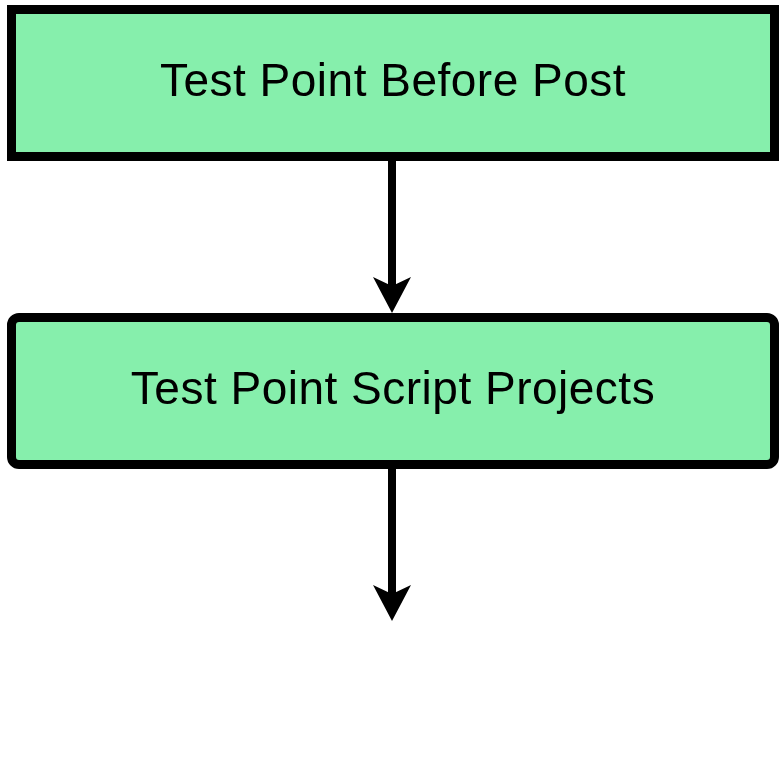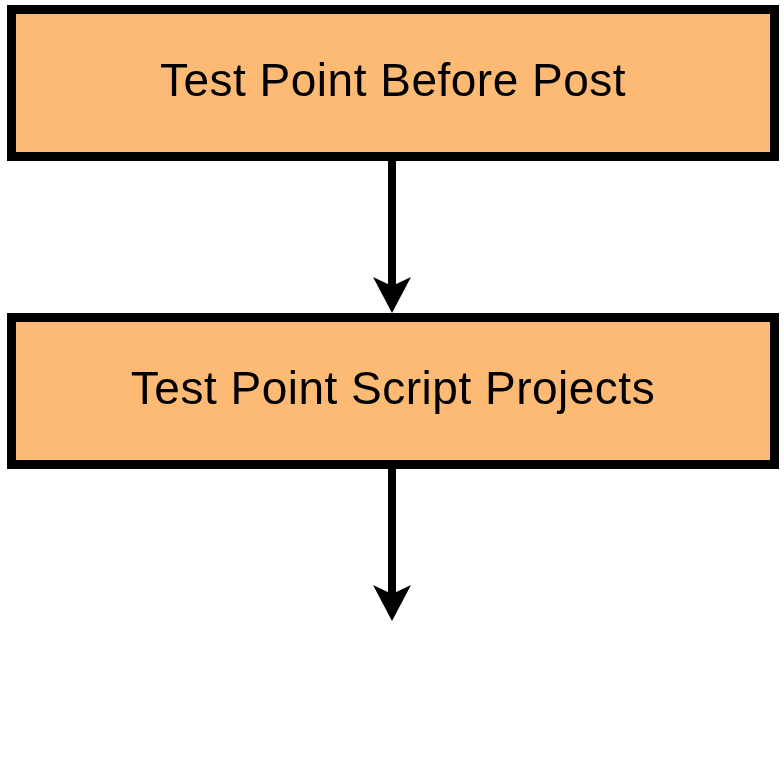--- a/index.html
+++ b/index.html
@@ -15,34 +15,34 @@
     overflow: hidden;
     font-family: "Liberation Sans", "DejaVu Sans", sans-serif;
   }
   .flow-box {
     position: absolute;
     left: 7px;
     width: 772px;
     height: 156px;
     box-sizing: border-box;
     border: 9px solid #000000;
-    background: #fdba74;
+    background: #86efac;
     display: flex;
     align-items: center;
     justify-content: center;
   }
   .flow-box .label {
     font-size: 46px;
     letter-spacing: 0.5px;
     color: #000000;
     white-space: nowrap;
     transform: translateY(-3px);
   }
   .box-1 { top: 5px; }
-  .box-2 { top: 313px; }
+  .box-2 { top: 313px; border-radius: 12px; }
   .box-3 { top: 621px; }
   .arrow-layer {
     position: absolute;
     top: 0;
     left: 0;
     width: 784px;
     height: 784px;
     pointer-events: none;
   }
 </style>

